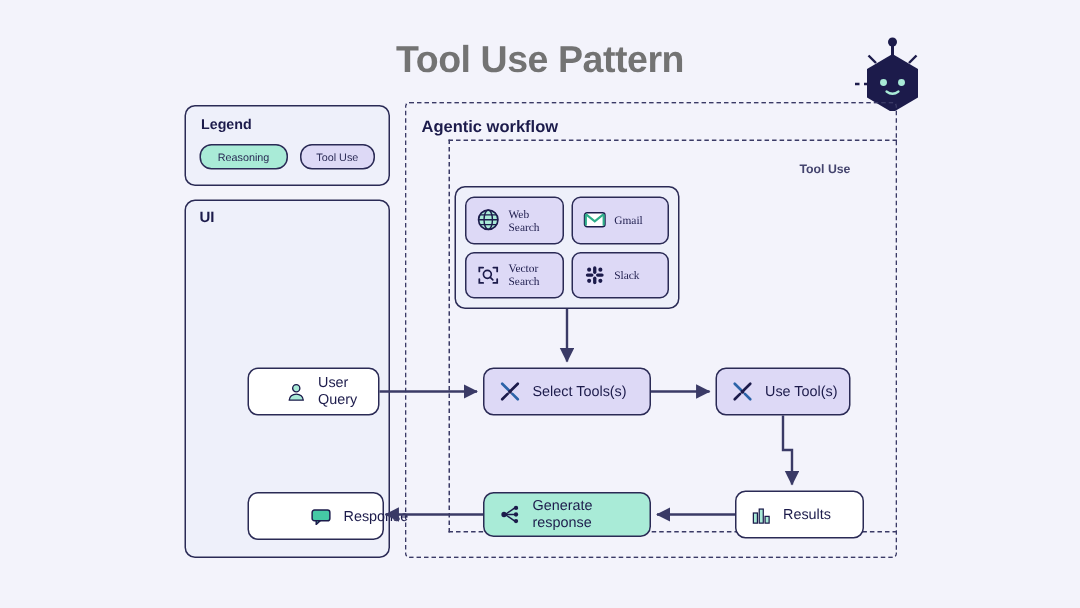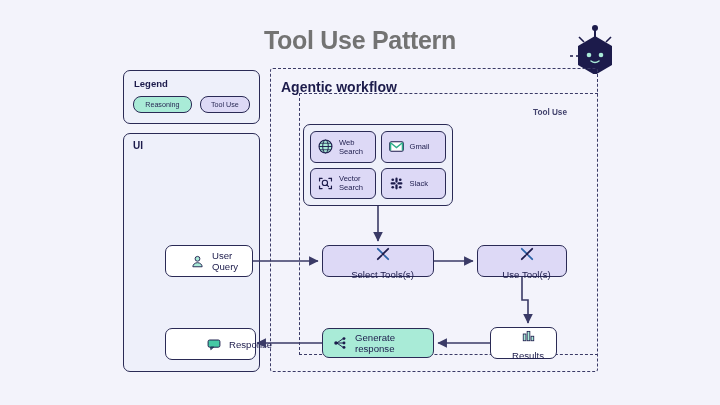--- a/index.html
+++ b/index.html
@@ -46,61 +46,61 @@
     background:#eef0fa;border:1.4px solid #2a2a55;border-radius:7px;
     box-sizing:border-box;
   }
   .ui-label{position:absolute;left:133px;top:140px;font-size:10px;font-weight:700;color:#1c1b4b;}
 
   
   .agentic{
     position:absolute;left:270px;top:68px;width:328px;height:304px;
     border:1.5px dashed #3a3a66;border-radius:3px;box-sizing:border-box;
   }
-  .agentic-label{position:absolute;left:281px;top:79px;font-size:14px;font-weight:700;color:#1c1b4b;}
+  .agentic-label{position:absolute;left:281px;top:79px;font-size:11px;font-weight:700;color:#1c1b4b;}
 
   
   .tooluse-zone{
     position:absolute;left:299px;top:93px;width:299px;height:262px;
     border-left:1.5px dashed #3a3a66;
     border-top:1.5px dashed #3a3a66;
     border-bottom:1.5px dashed #3a3a66;
     box-sizing:border-box;
   }
   .tooluse-label{position:absolute;left:533px;top:108px;font-size:8.2px;font-weight:700;color:#44446e;}
 
   
   .tools-box{
     position:absolute;left:303px;top:124px;width:150px;height:82px;
     background:#eef0fa;border:1.3px solid #2a2a55;border-radius:7px;
     box-sizing:border-box;padding:6px;
     display:grid;grid-template-columns:1fr 1fr;grid-template-rows:1fr 1fr;gap:5px;
   }
   .tool-card{
     background:#ddd9f6;border:1.2px solid #2a2a55;border-radius:6px;
-    display:flex;align-items:center;gap:5px;padding-left:6px;box-sizing:border-box;
+    display:flex;align-items:center;gap:5px;padding-left:6px;box-sizing:border-box;font-family:Liberation Serif, serif;
   }
   .tool-card .lbl{font-size:7.6px;line-height:9px;color:#1c1b4b;}
 
   
   .node{
     position:absolute;box-sizing:border-box;
     border:1.5px solid #2a2a55;border-radius:7px;
     display:flex;align-items:center;gap:7px;
     padding-left:9px;
     font-size:9.6px;color:#1c1b4b;
   }
   .node.white{background:#ffffff;}
-  .node.purple{background:#ddd9f6;flex-direction:column;}
+  .node.purple{background:#ddd9f6;}
   .node.mint{background:#a9ebd7;}
 
   #node-user-query{left:165px;top:245px;width:88px;height:32px;padding-left:24px;}
   #node-select-tools{left:322px;top:245px;width:112px;height:32px;}
   #node-use-tools{left:477px;top:245px;width:90px;height:32px;}
-  #node-results{left:490px;top:327px;width:67px;height:32px;flex-direction:column;}
+  #node-results{left:490px;top:327px;width:86px;height:32px;}
   #node-generate{left:322px;top:328px;width:112px;height:30px;}
   #node-response{left:165px;top:328px;width:91px;height:32px;padding-left:40px;}
 
   .edges{position:absolute;left:0;top:0;width:720px;height:405px;pointer-events:none;}
   .ico{flex:0 0 auto;display:block;}
 </style>
 </head>
 <body>
 
 <div class="stage">

